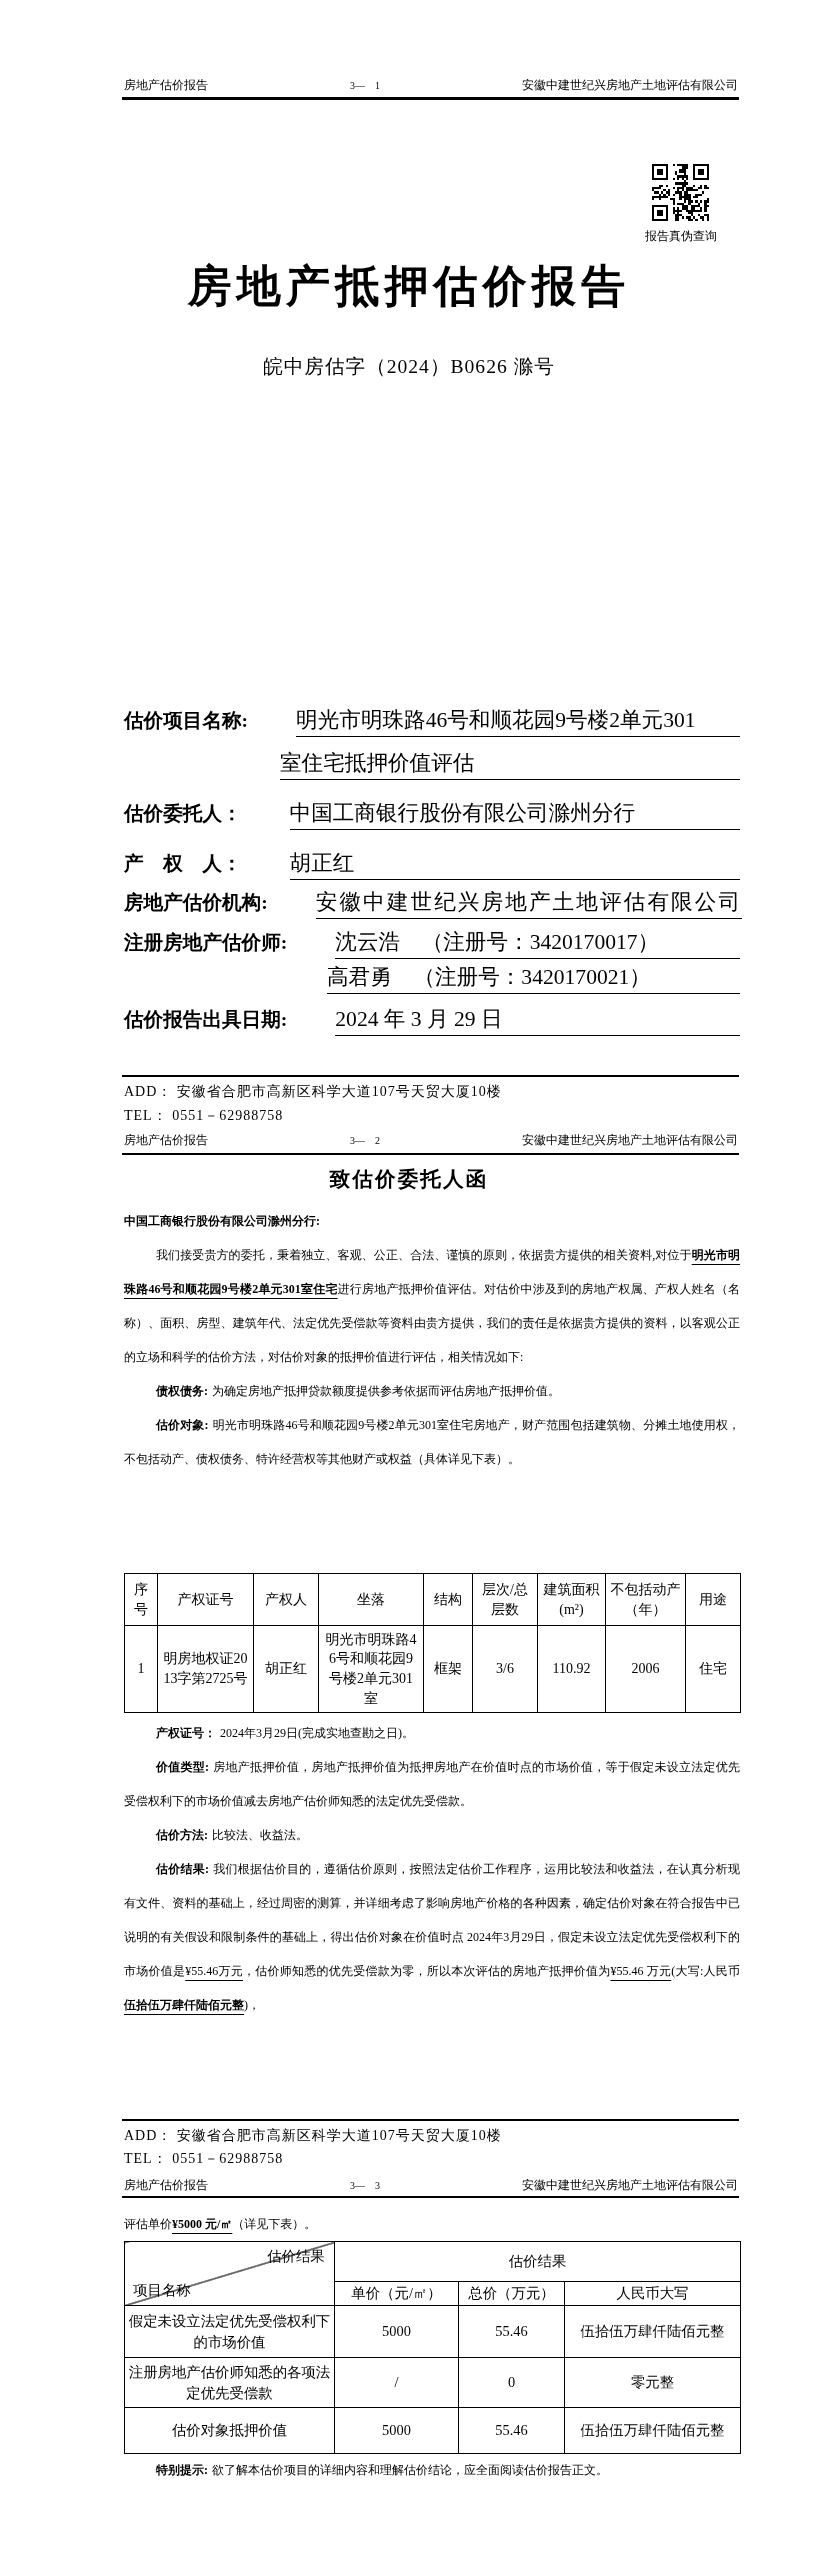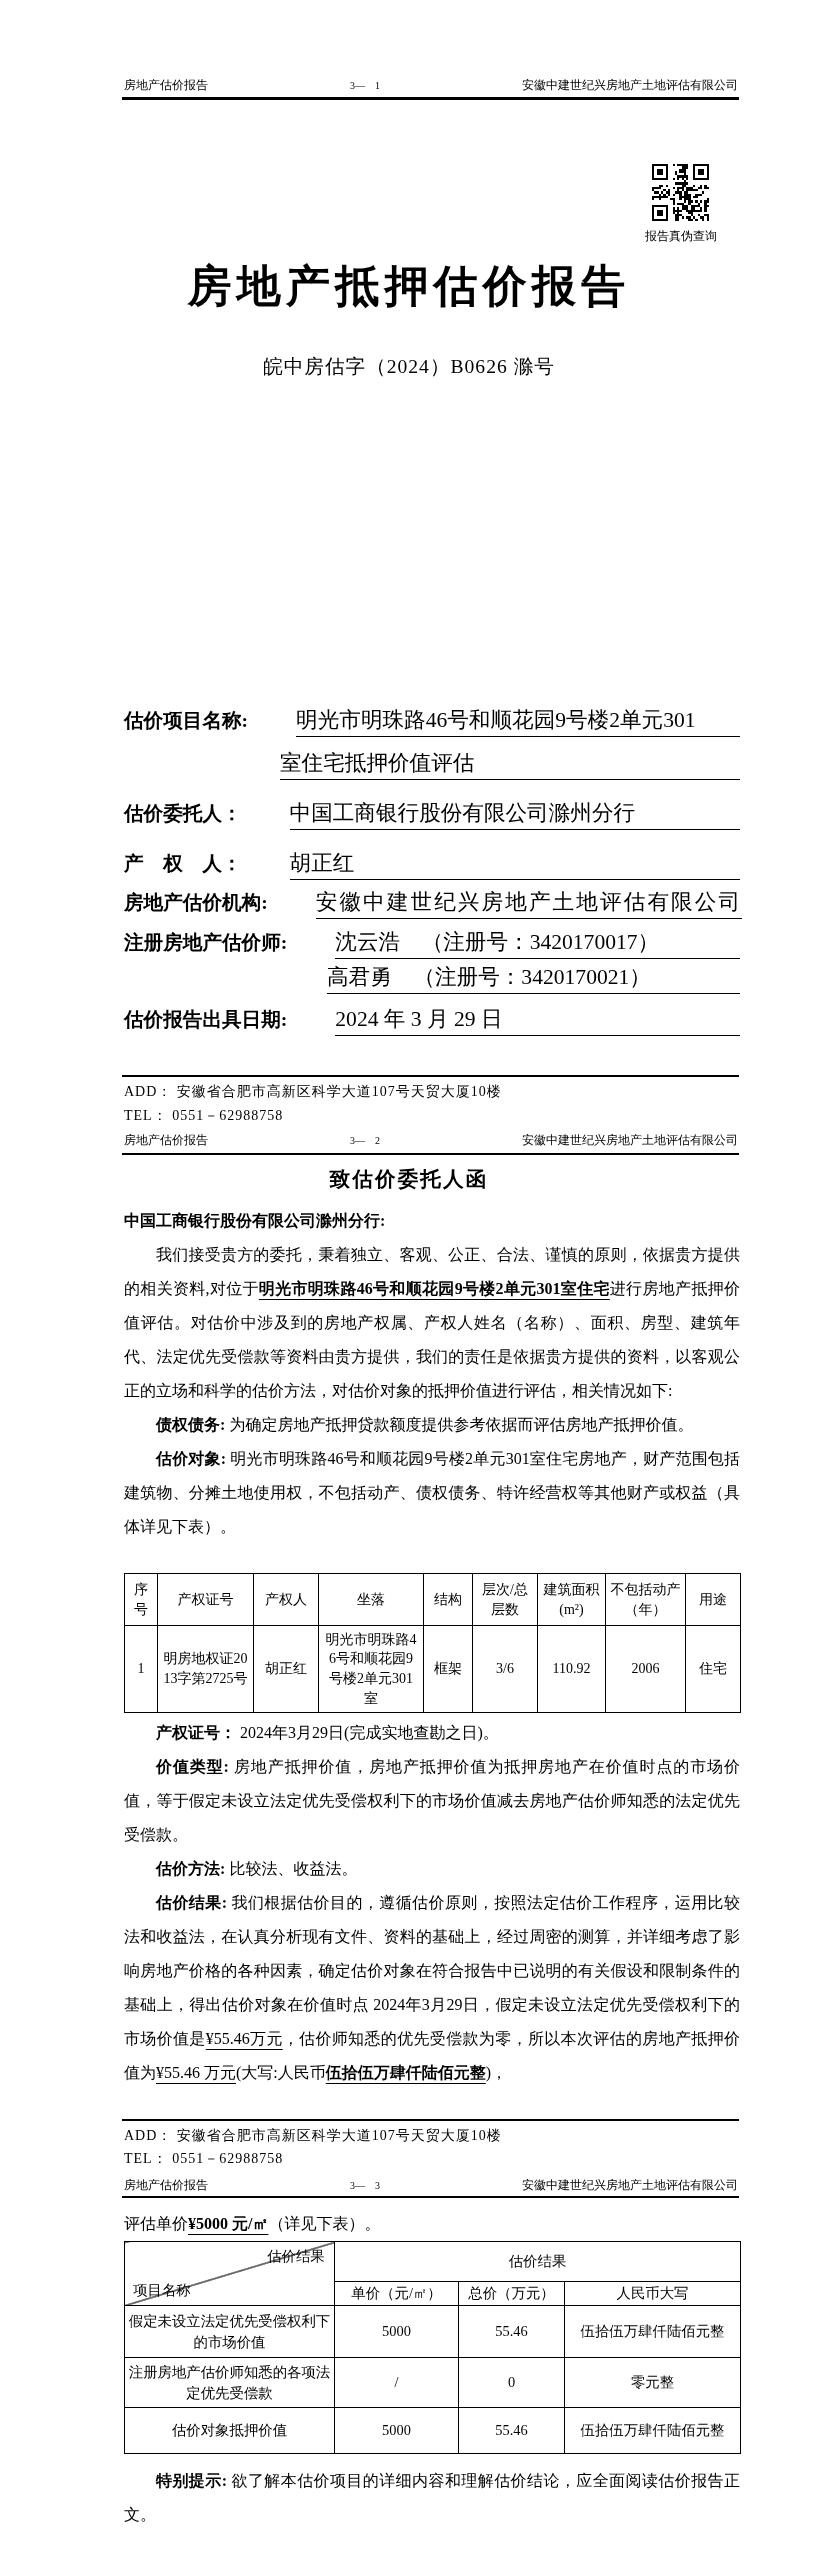--- a/index.html
+++ b/index.html
@@ -15,21 +15,21 @@
   
   .qrcap{left:633px;width:96px;text-align:center;font-size:12px;}
   .bigtitle{left:0;width:100%;text-align:center;font-size:44px;font-weight:bold;letter-spacing:5.2px;}
   .docno{left:0;width:100%;text-align:center;font-size:19.6px;letter-spacing:1px;}
   .frow{left:124px;width:616px;display:flex;align-items:flex-end;}
   .flabel{font-size:19.6px;font-weight:bold;white-space:nowrap;padding-bottom:3.1px;}
   .fval{flex:1;font-size:21.6px;text-align:left;border-bottom:1.5px solid #000;padding-bottom:2.1px;white-space:nowrap;overflow:visible;}
   .fval.tl{text-align:left;}
   .fspacer{display:inline-block;}
   
-  .body{left:124px;width:616px;font-size:16px;line-height:34px;text-align:justify;}
+  .body{left:124px;width:616px;font-size:12px;line-height:34px;text-align:justify;}
   .body p{margin:0;}
   .ind{text-indent:32px;}
   .salute{font-weight:bold;}
   .plabel{font-weight:bold;margin-right:4.1px;}
   .u{text-decoration:underline;text-underline-offset:4.6px;text-decoration-thickness:1px;}
   .ub{font-weight:bold;}
   .sec-title{left:0;width:100%;text-align:center;font-size:20.6px;font-weight:bold;letter-spacing:2.1px;}
   
   .fline{left:124px;font-size:14px;letter-spacing:1px;white-space:nowrap;}
   
@@ -402,16 +402,16 @@
   </tr>
   <tr style="height:46px;">
     <td>估价对象抵押价值</td>
     <td>5000</td>
     <td>55.46</td>
     <td>伍拾伍万肆仟陆佰元整</td>
   </tr>
 </tbody>
   </table>
 
-<div class="abs body" style="top:2453px;margin-top:11px;">
+<div class="abs body" style="top:2453px;">
   <p class="ind"><span class="plabel">特别提示:</span><span>欲了解本估价项目的详细内容和理解估价结论，应全面阅读估价报告正文。</span></p>
 </div>
 
 
 </body></html>

